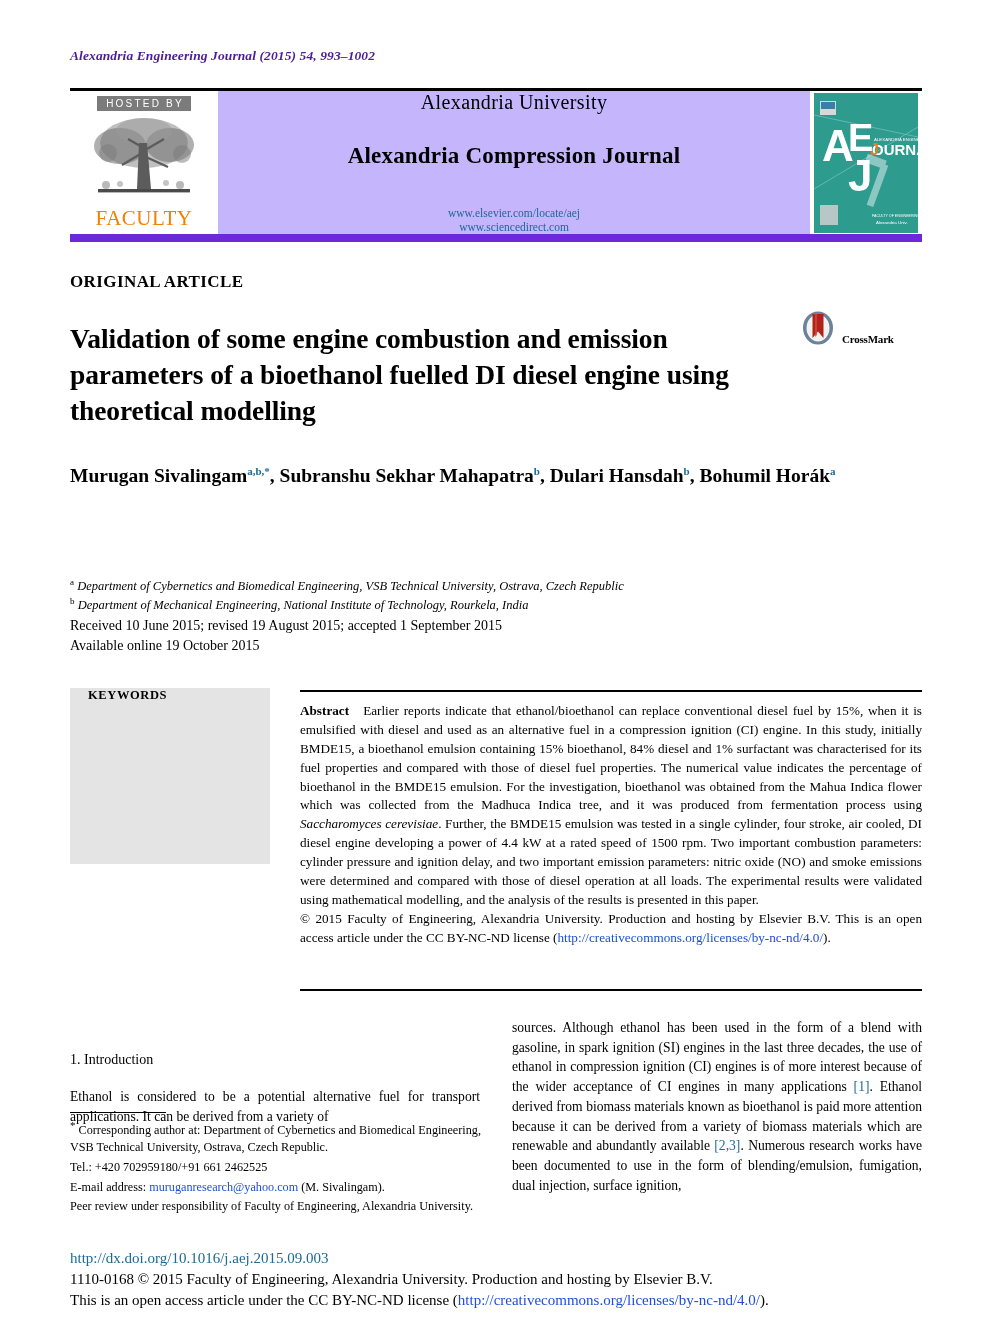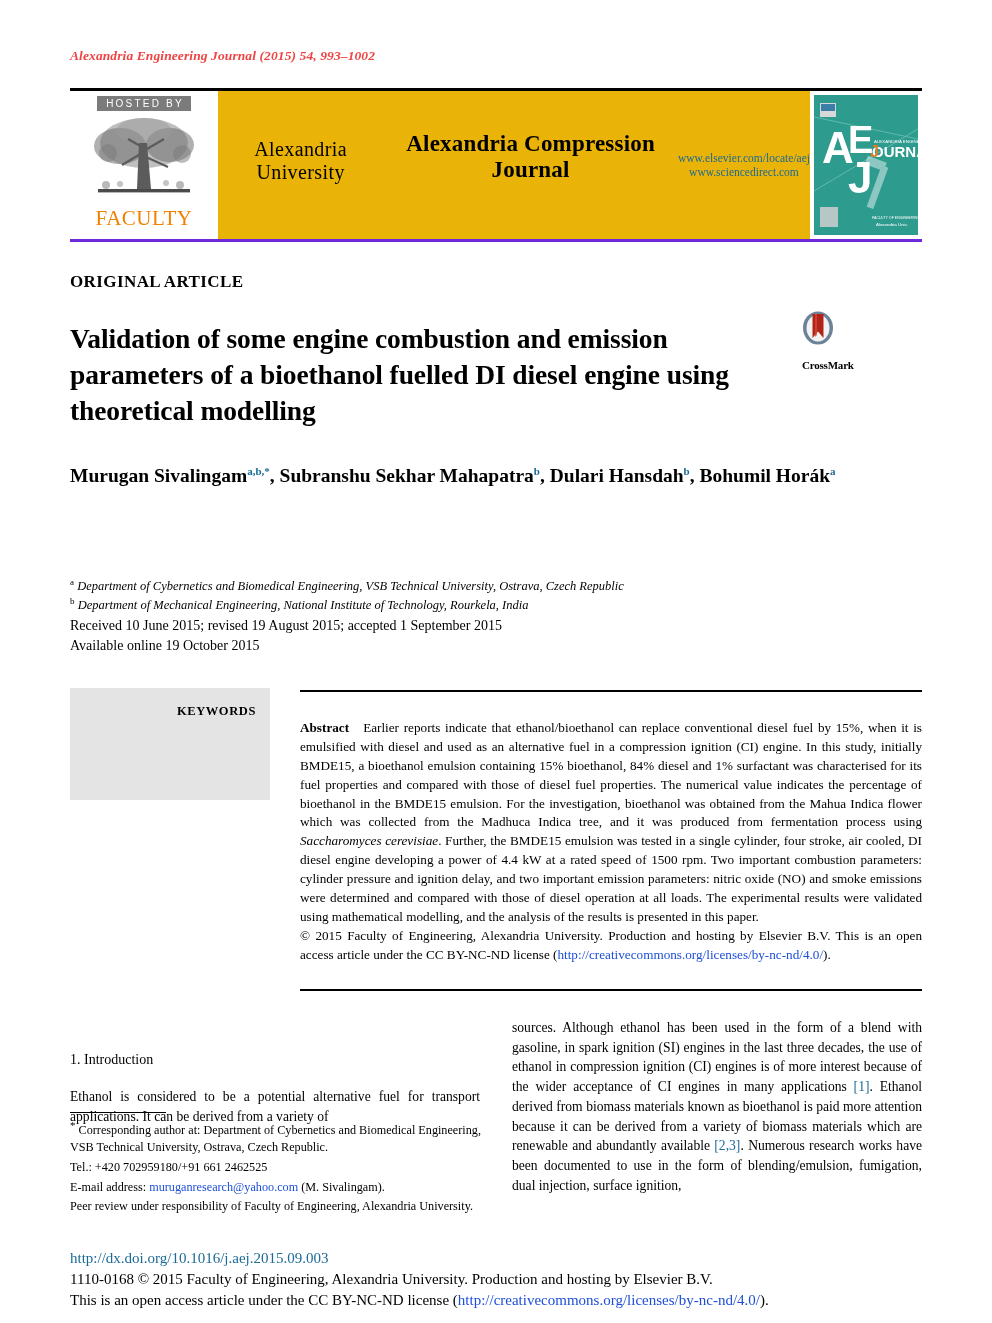--- a/index.html
+++ b/index.html
@@ -9,48 +9,48 @@
     font-family:"Liberation Serif","DejaVu Serif",serif;
     color:#000000;
     overflow:hidden;
   }
   .page{position:relative;width:992px;height:1323px;box-sizing:border-box;}
 
   
   .runhead{
     position:absolute;left:70px;top:48px;
     font-size:13.5px;font-weight:bold;font-style:italic;
-    color:#ef4444;letter-spacing:.1px;
+    color:#4c1d95;letter-spacing:.1px;
   }
 
   
   .banner{
     position:absolute;left:70px;top:88px;width:852px;height:154px;
-    border-top:3px solid #000;border-bottom:3px solid #6d28d9;
+    border-top:3px solid #000;border-bottom:8px solid #6d28d9;
     box-sizing:border-box;
     display:flex;align-items:stretch;
   }
   .banner-left{
     width:148px;flex:0 0 148px;background:#fff;
     display:flex;flex-direction:column;align-items:center;
     padding-top:5px;box-sizing:border-box;
   }
   .hosted{
     background:#7b7b7b;color:#fff;font-family:"Liberation Sans",sans-serif;
     font-size:10px;letter-spacing:2.2px;padding:2px 7px 2px 9px;
     margin-bottom:2px;
   }
   .tree{width:120px;height:96px;display:block;}
   .elsevier-word{
     font-family:"Liberation Serif",serif;color:#F08000;
     font-size:21px;letter-spacing:.5px;line-height:1;margin-top:-1px;
   }
   .banner-mid{
-    flex:1 1 auto;background:#eab308;
-    display:flex;flex-direction:row;align-items:center;justify-content:flex-end;
+    flex:1 1 auto;background:#c4b5fd;
+    display:flex;flex-direction:column;align-items:center;justify-content:space-between;
     text-align:center;
   }
   .bm-univ{font-size:20px;letter-spacing:.4px;margin-bottom:9px;}
   .bm-journal{font-size:23px;font-weight:bold;letter-spacing:.2px;margin-bottom:16px;}
   .bm-url{font-size:11.5px;color:#1b6a96;line-height:1.22;}
   .banner-right{
     width:112px;flex:0 0 112px;background:#fff;
     display:flex;align-items:center;justify-content:center;
   }
   .cover{width:104px;height:140px;display:block;}
@@ -59,21 +59,21 @@
   .artictype{
     position:absolute;left:70px;top:272px;
     font-size:17px;font-weight:bold;letter-spacing:.4px;
   }
   .title{
     position:absolute;left:70px;top:303px;width:710px;
     font-size:27.5px;font-weight:bold;line-height:1.30;letter-spacing:-.1px;
   }
   .crossmark{
     position:absolute;left:802px;top:311px;
-    display:flex;align-items:flex-start;gap:14px;flex-direction:column;
+    display:flex;align-items:flex-end;gap:8px;
   }
   .cm-logo{width:32px;height:34px;display:block;}
   .cm-text{font-size:11px;font-weight:bold;letter-spacing:-.2px;}
 
   
   .authors{
     position:absolute;left:70px;top:462px;width:850px;
     font-size:19.5px;font-weight:bold;line-height:1.45;
   }
   .authors sup{font-size:11px;color:#1b6a96;font-weight:bold;vertical-align:super;}
@@ -83,33 +83,33 @@
   }
   .affil sup{font-size:9px;font-style:normal;vertical-align:super;}
 
   .dates{
     position:absolute;left:70px;top:616px;width:600px;
     font-size:14px;line-height:1.42;
   }
 
   
   .kwbox{
-    position:absolute;left:70px;top:688px;width:200px;height:112px;
-    background:#e4e4e4;padding:16px 14px 10px 18px;box-sizing:border-box;text-align:right;
+    position:absolute;left:70px;top:688px;width:200px;height:176px;
+    background:#e4e4e4;padding:0 14px 10px 18px;box-sizing:border-box;
   }
   .kwtitle{font-size:12.5px;font-weight:bold;letter-spacing:.6px;margin-bottom:11px;}
   .kwlist{font-size:13px;line-height:1.38;}
 
   .abswrap{
     position:absolute;left:300px;top:690px;width:622px;
   }
   .absrule-top{border-top:2.2px solid #000;}
   .abs{
     font-size:13.2px;line-height:1.43;text-align:justify;
-    padding-top:27px;
+    padding-top:10px;
   }
   .abs i{font-style:italic;}
   .abslead{font-weight:bold;}
   .copy{font-size:13.2px;line-height:1.43;text-align:justify;}
   .absrule-bot{
     position:absolute;left:300px;top:989px;width:622px;
     border-top:2.8px solid #000;
   }
 
   

